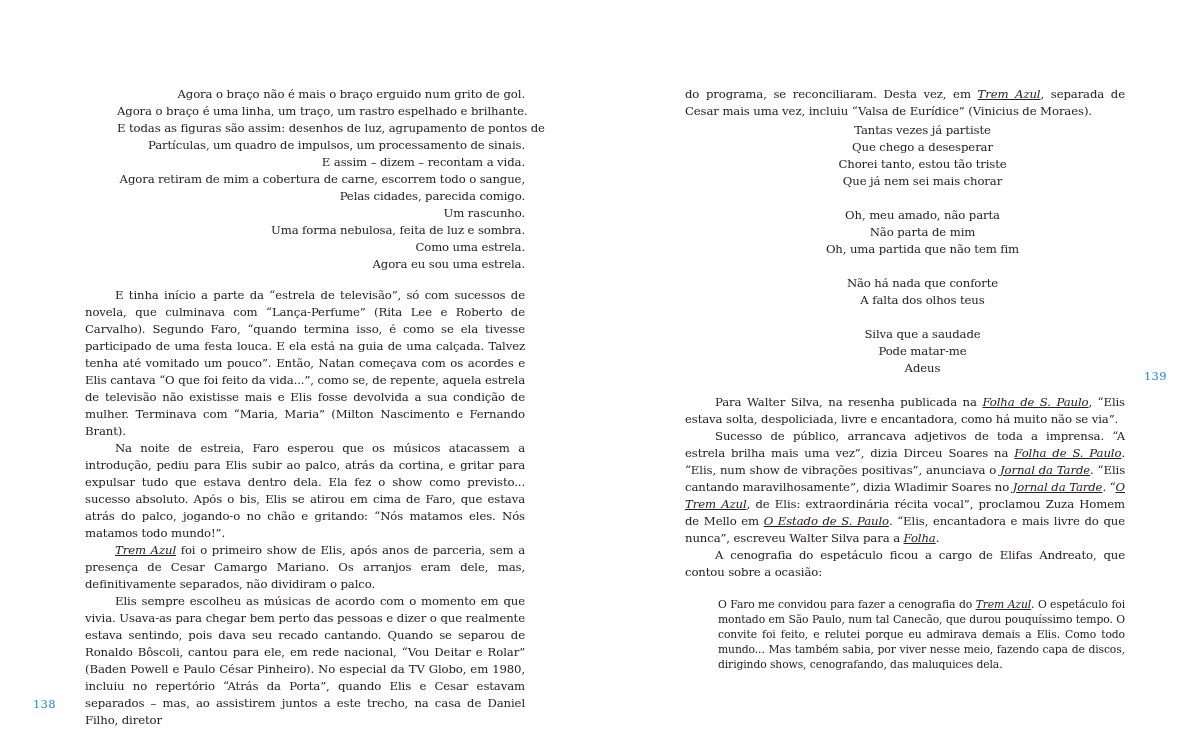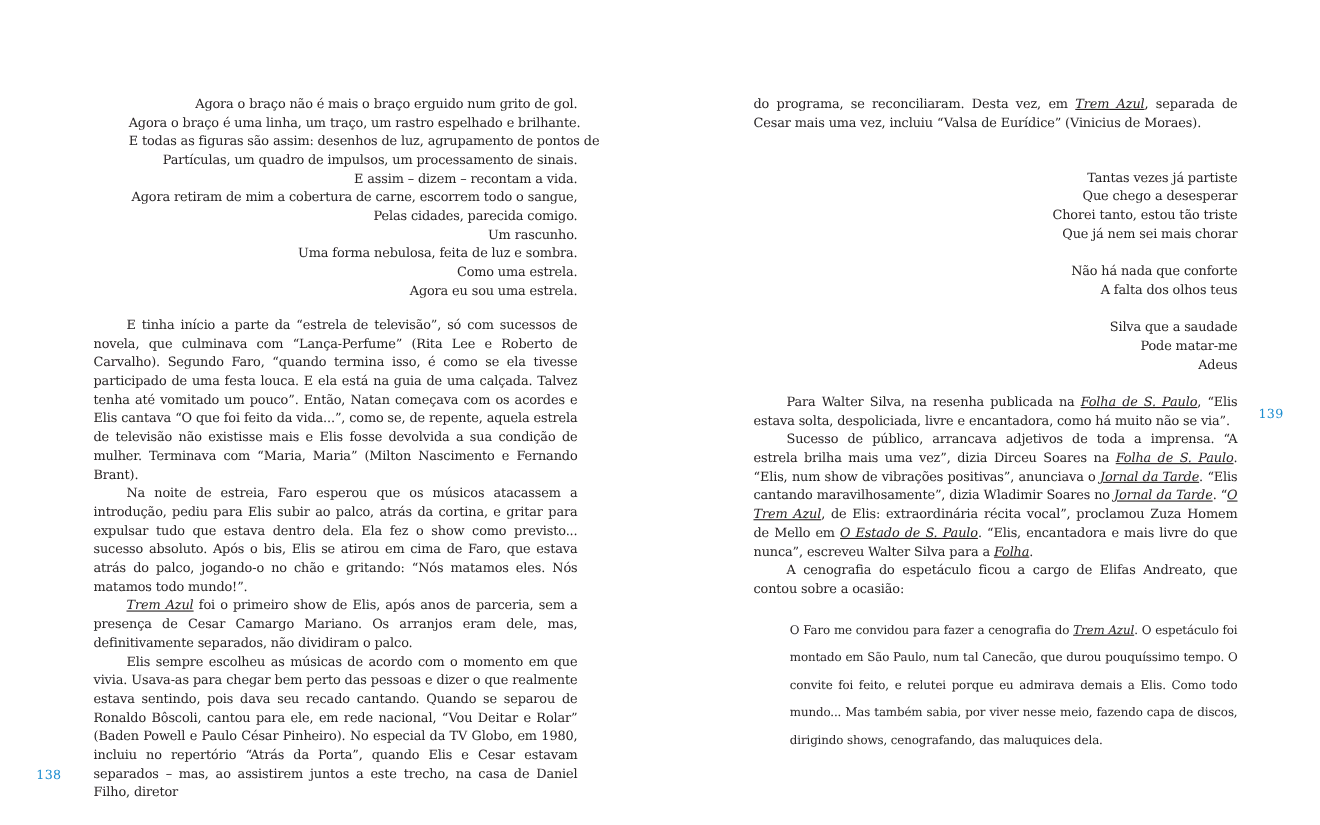--- a/index.html
+++ b/index.html
@@ -37,30 +37,30 @@
   }
   .poem .vline { white-space: nowrap; }
 
   .para {
     margin: 0;
     text-align: justify;
   }
   .para.indent { text-indent: 30px; }
 
   .lyrics {
-    margin: 33px 0 0 35px;
-    text-align: right;
+    margin: 2px 0 0 35px;
+    text-align: center;
   }
   .stanza { margin-bottom: 17px; }
   .stanza div { white-space: nowrap; }
 
   .quote {
     margin: 16px 0 0 33px;
     font-size: 10.8px;
-    line-height: 25px;
+    line-height: 15px;
     text-align: justify;
   }
 
   .it { font-style: italic; text-decoration: underline; }
 
   .folio {
     position: absolute;
     font-size: 11.5px;
     letter-spacing: 0.3px;
   }
@@ -95,20 +95,25 @@
   <div class="page page-right">
     <p class="para"><span>do programa, se reconciliaram. Desta vez, em </span><span class="it">Trem Azul</span><span>, separada de Cesar mais uma vez, incluiu “Valsa de Eurídice” (Vinicius de Moraes).</span></p>
     <div class="lyrics">
         <div class="stanza">
           <div>Tantas vezes já partiste</div>
           <div>Que chego a desesperar</div>
           <div>Chorei tanto, estou tão triste</div>
           <div>Que já nem sei mais chorar</div>
         </div>
         <div class="stanza">
+          <div>Oh, meu amado, não parta</div>
+          <div>Não parta de mim</div>
+          <div>Oh, uma partida que não tem fim</div>
+        </div>
+        <div class="stanza">
           <div>Não há nada que conforte</div>
           <div>A falta dos olhos teus</div>
         </div>
         <div class="stanza">
           <div>Silva que a saudade</div>
           <div>Pode matar-me</div>
           <div>Adeus</div>
         </div>
       </div>
     <p class="para indent"><span>Para Walter Silva, na resenha publicada na </span><span class="it">Folha de S. Paulo</span><span>, “Elis estava solta, despoliciada, livre e encantadora, como há muito não se via”.</span></p>

